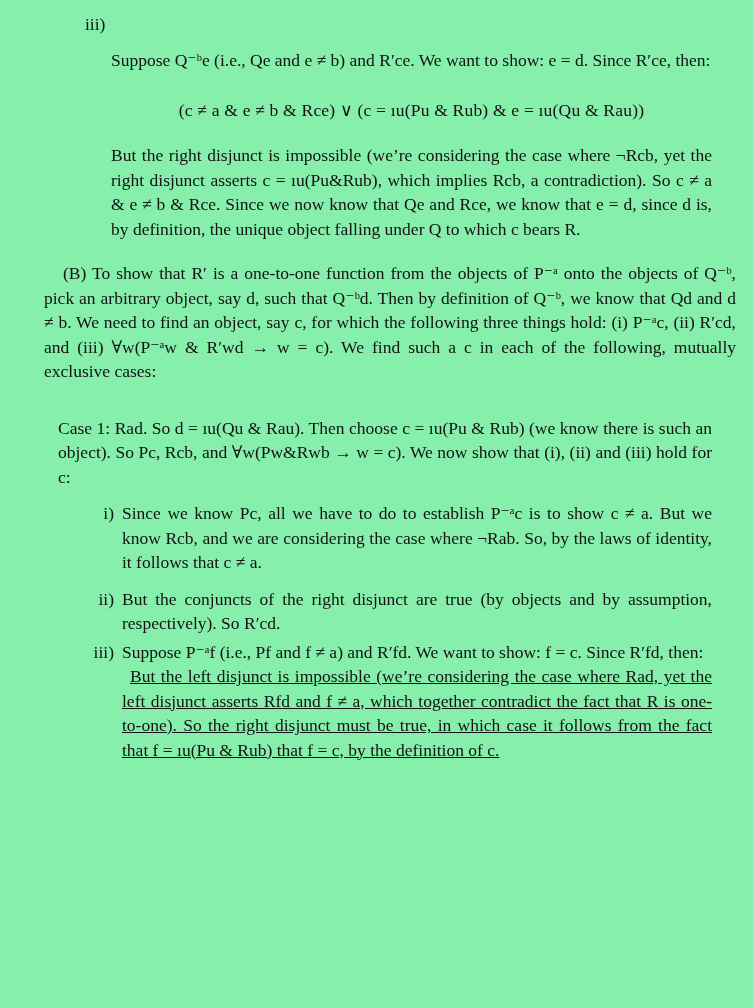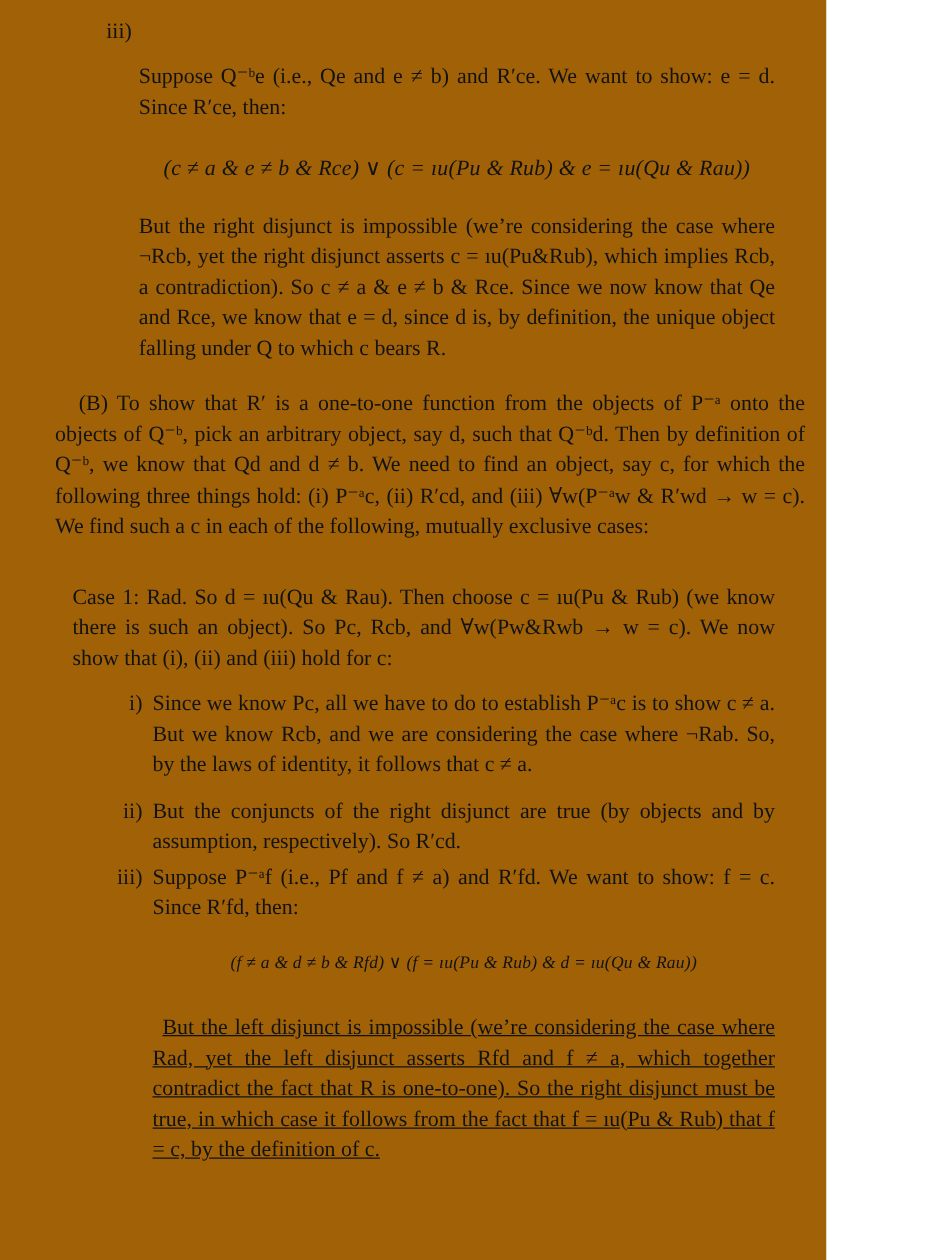--- a/index.html
+++ b/index.html
@@ -1,40 +1,39 @@
 <!DOCTYPE html>
 <html><head>
 <meta charset="utf-8">
 <style>
   html, body { margin: 0; padding: 0; background: #ffffff; }
   .page {
     position: relative;
-    width: 661px;
+    width: 753px;
     height: 1008px;
-    background: #a16207;
+    background: #86efac;
     color: #121212;
     font-family: "Liberation Serif", "DejaVu Serif", serif;
     font-size: 17.5px;
     line-height: 24.5px;
     overflow: hidden;
     padding-top: 12px;
     box-sizing: border-box;
   }
   .justify { text-align: justify; }
   p { margin: 0; }
 
   
   .outer-item { display: flex; margin: 0 41px 0 85px; }
   .outer-item .item-label { flex: none; width: 26px; }
   .outer-item .item-body { flex: 1; min-width: 0; margin-top: 36px; }
 
   
   .formula {
     text-align: center;
-    font-style: italic;
     letter-spacing: 0.2px;
     margin: 25px 0 21px 0;
     white-space: nowrap;
   }
   .formula.small { font-size: 14px; margin: 21px 0 26px 0; }
 
   
   .para-b { margin: 20px 17px 0 44px; text-indent: 19px; }
 
   
@@ -78,18 +77,17 @@
     <span class="item-label">ii)</span>
     <div class="item-body">
       <p class="justify after-formula">But the conjuncts of the right disjunct are true (by objects and by assumption, respectively). So R′cd.</p>
     </div>
   </div>
 
   <div class="inner-item tight">
     <span class="item-label">iii)</span>
     <div class="item-body">
       <p class="justify">Suppose P⁻ᵃf (i.e., Pf and f ≠ a) and R′fd. We want to show: f = c. Since R′fd, then:</p>
-      <div class="formula small">(f ≠ a &amp; d ≠ b &amp; Rfd) ∨ (f = ıu(Pu &amp; Rub) &amp; d = ıu(Qu &amp; Rau))</div>
       <p class="justify after-formula tail-para">But the left disjunct is impossible (we’re considering the case where Rad, yet the left disjunct asserts Rfd and f ≠ a, which together contradict the fact that R is one-to-one). So the right disjunct must be true, in which case it follows from the fact that f = ıu(Pu &amp; Rub) that f = c, by the definition of c.</p>
     </div>
   </div>
 
 </div>
 
 </body></html>

